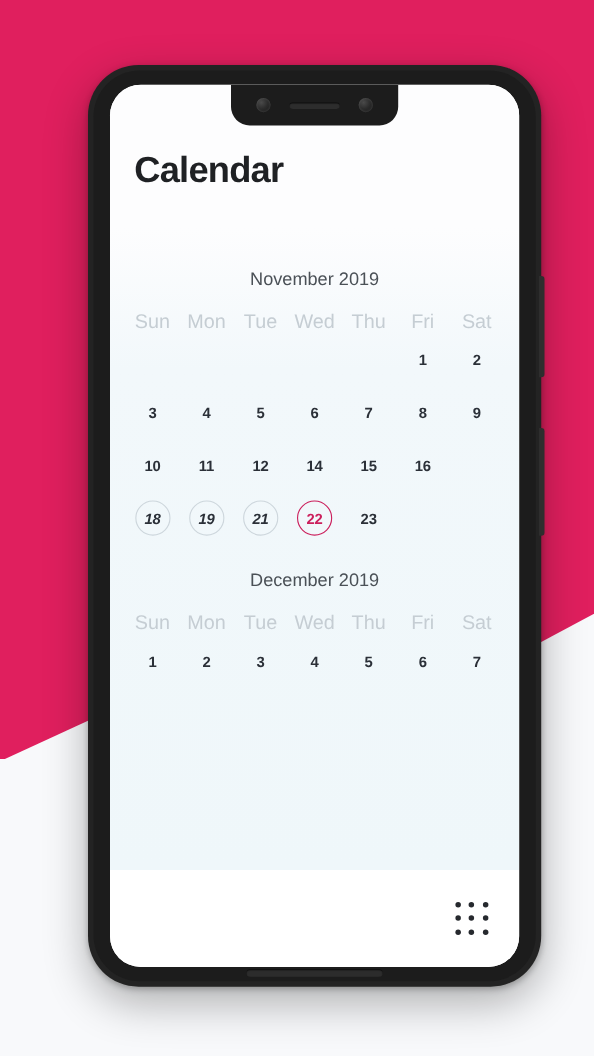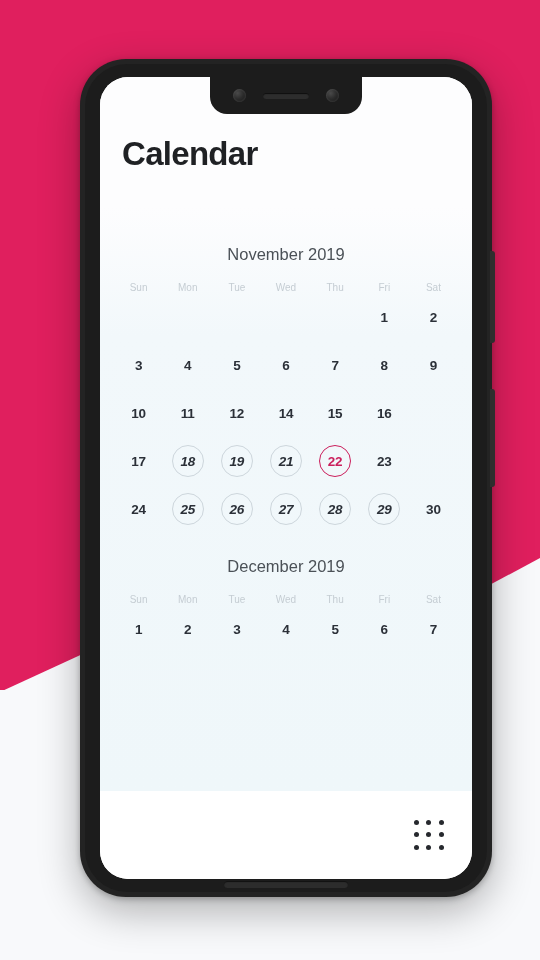--- a/index.html
+++ b/index.html
@@ -142,21 +142,21 @@
     font-weight: 400;
     margin: 22px 0 18px 0;
   }
   .weekday-row, .week-row {
     display: grid;
     grid-template-columns: repeat(7, 1fr);
     align-items: center;
   }
   .weekday-cell {
     text-align: center;
-    font-size: 10px;
+    font-size: 18px;
     color: #c5cdd3;
     font-weight: 400;
   }
   .week-row { height: 48px; }
   .day-cell {
     display: flex;
     align-items: center;
     justify-content: center;
     height: 48px;
   }
@@ -313,59 +313,33 @@
             </div>
             <div class="day-cell">
               <div class="day">15</div>
             </div>
             <div class="day-cell">
               <div class="day">16</div>
             </div>
           </div>
           <div class="week-row">
             <div class="day-cell">
-              <div class="day">17</div>
-            </div>
-            <div class="day-cell">
               <div class="day ringed">18</div>
             </div>
             <div class="day-cell">
               <div class="day ringed">19</div>
             </div>
             <div class="day-cell">
               <div class="day ringed">21</div>
             </div>
             <div class="day-cell">
               <div class="day selected">22</div>
             </div>
             <div class="day-cell">
               <div class="day">23</div>
-            </div>
-          </div>
-          <div class="week-row">
-            <div class="day-cell">
-              <div class="day">24</div>
-            </div>
-            <div class="day-cell">
-              <div class="day ringed">25</div>
-            </div>
-            <div class="day-cell">
-              <div class="day ringed">26</div>
-            </div>
-            <div class="day-cell">
-              <div class="day ringed">27</div>
-            </div>
-            <div class="day-cell">
-              <div class="day ringed">28</div>
-            </div>
-            <div class="day-cell">
-              <div class="day ringed">29</div>
-            </div>
-            <div class="day-cell">
-              <div class="day">30</div>
             </div>
           </div>
         </div>
         <div class="month-block">
           <div class="month-title">December 2019</div>
           <div class="weekday-row">
             <div class="weekday-cell">Sun</div>
             <div class="weekday-cell">Mon</div>
             <div class="weekday-cell">Tue</div>
             <div class="weekday-cell">Wed</div>

